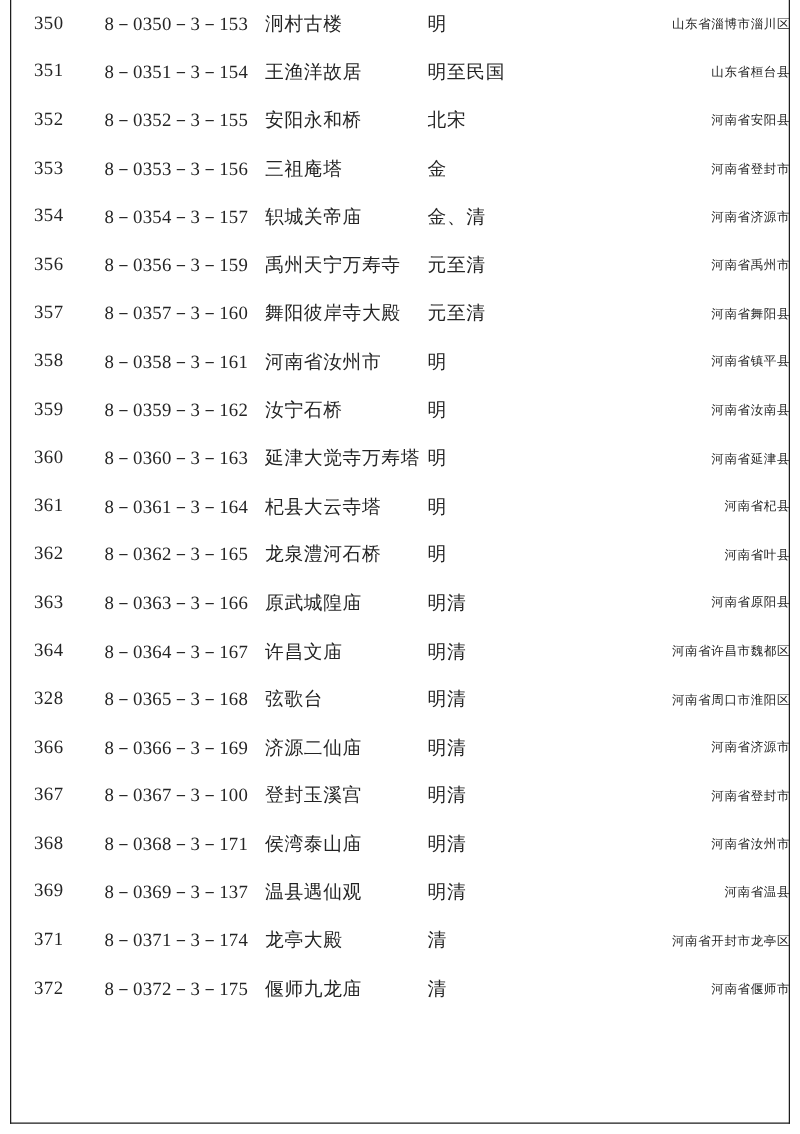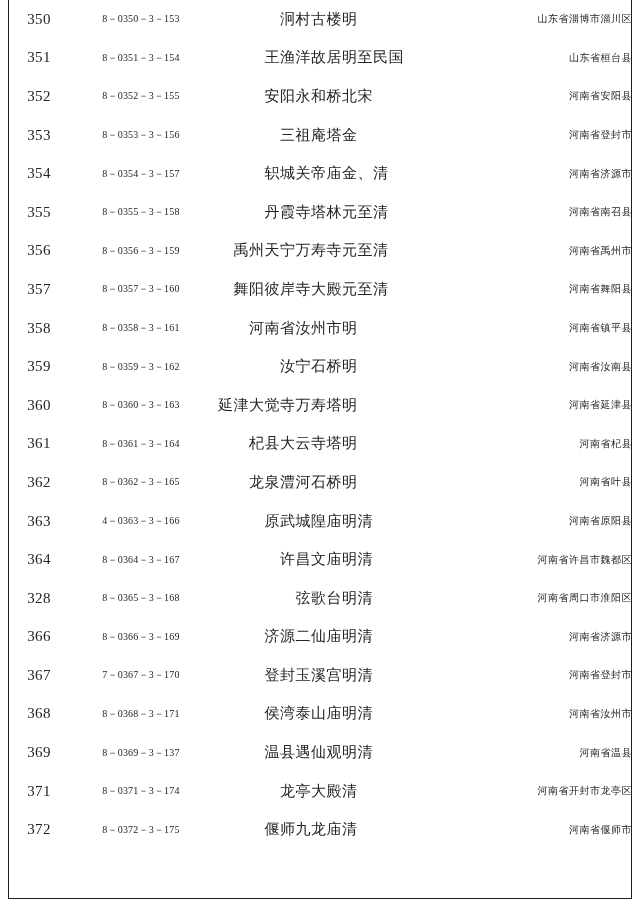--- a/index.html
+++ b/index.html
@@ -53,25 +53,25 @@
   col.c-era   { width: 132px; }
   col.c-loc   { width: 158px; }
 
   .cell-seq {
     text-align: center;
     font-size: 15px;
     letter-spacing: 0.4px;
   }
   .cell-code {
     text-align: center;
-    font-size: 10px;
+    font-size: 15px;
     letter-spacing: 0.2px;
   }
   .cell-name {
-    text-align: right;
+    text-align: left;
     font-size: 15px;
     font-family: Liberation Mono, monospace;
     letter-spacing: 0.5px;
     padding-left: 2px;
   }
   .cell-era {
     text-align: left;
     font-size: 15px;
     font-family: "DejaVu Serif", "Liberation Serif", serif;
     letter-spacing: 0.5px;
@@ -129,27 +129,20 @@
           <td class="cell-loc">河南省登封市</td>
         </tr>
         <tr>
           <td class="cell-seq">354</td>
           <td class="cell-code">8－0354－3－157</td>
           <td class="cell-name">轵城关帝庙</td>
           <td class="cell-era">金、清</td>
           <td class="cell-loc">河南省济源市</td>
         </tr>
         <tr>
-          <td class="cell-seq">355</td>
-          <td class="cell-code">8－0355－3－158</td>
-          <td class="cell-name">丹霞寺塔林</td>
-          <td class="cell-era">元至清</td>
-          <td class="cell-loc">河南省南召县</td>
-        </tr>
-        <tr>
           <td class="cell-seq">356</td>
           <td class="cell-code">8－0356－3－159</td>
           <td class="cell-name">禹州天宁万寿寺</td>
           <td class="cell-era">元至清</td>
           <td class="cell-loc">河南省禹州市</td>
         </tr>
         <tr>
           <td class="cell-seq">357</td>
           <td class="cell-code">8－0357－3－160</td>
           <td class="cell-name">舞阳彼岸寺大殿</td>
@@ -186,21 +179,21 @@
         </tr>
         <tr>
           <td class="cell-seq">362</td>
           <td class="cell-code">8－0362－3－165</td>
           <td class="cell-name">龙泉澧河石桥</td>
           <td class="cell-era">明</td>
           <td class="cell-loc">河南省叶县</td>
         </tr>
         <tr>
           <td class="cell-seq">363</td>
-          <td class="cell-code">4－0363－3－166</td>
+          <td class="cell-code">8－0363－3－166</td>
           <td class="cell-name">原武城隍庙</td>
           <td class="cell-era">明清</td>
           <td class="cell-loc">河南省原阳县</td>
         </tr>
         <tr>
           <td class="cell-seq">364</td>
           <td class="cell-code">8－0364－3－167</td>
           <td class="cell-name">许昌文庙</td>
           <td class="cell-era">明清</td>
           <td class="cell-loc">河南省许昌市魏都区</td>
@@ -214,21 +207,21 @@
         </tr>
         <tr>
           <td class="cell-seq">366</td>
           <td class="cell-code">8－0366－3－169</td>
           <td class="cell-name">济源二仙庙</td>
           <td class="cell-era">明清</td>
           <td class="cell-loc">河南省济源市</td>
         </tr>
         <tr>
           <td class="cell-seq">367</td>
-          <td class="cell-code">7－0367－3－170</td>
+          <td class="cell-code">8－0367－3－100</td>
           <td class="cell-name">登封玉溪宫</td>
           <td class="cell-era">明清</td>
           <td class="cell-loc">河南省登封市</td>
         </tr>
         <tr>
           <td class="cell-seq">368</td>
           <td class="cell-code">8－0368－3－171</td>
           <td class="cell-name">侯湾泰山庙</td>
           <td class="cell-era">明清</td>
           <td class="cell-loc">河南省汝州市</td>

